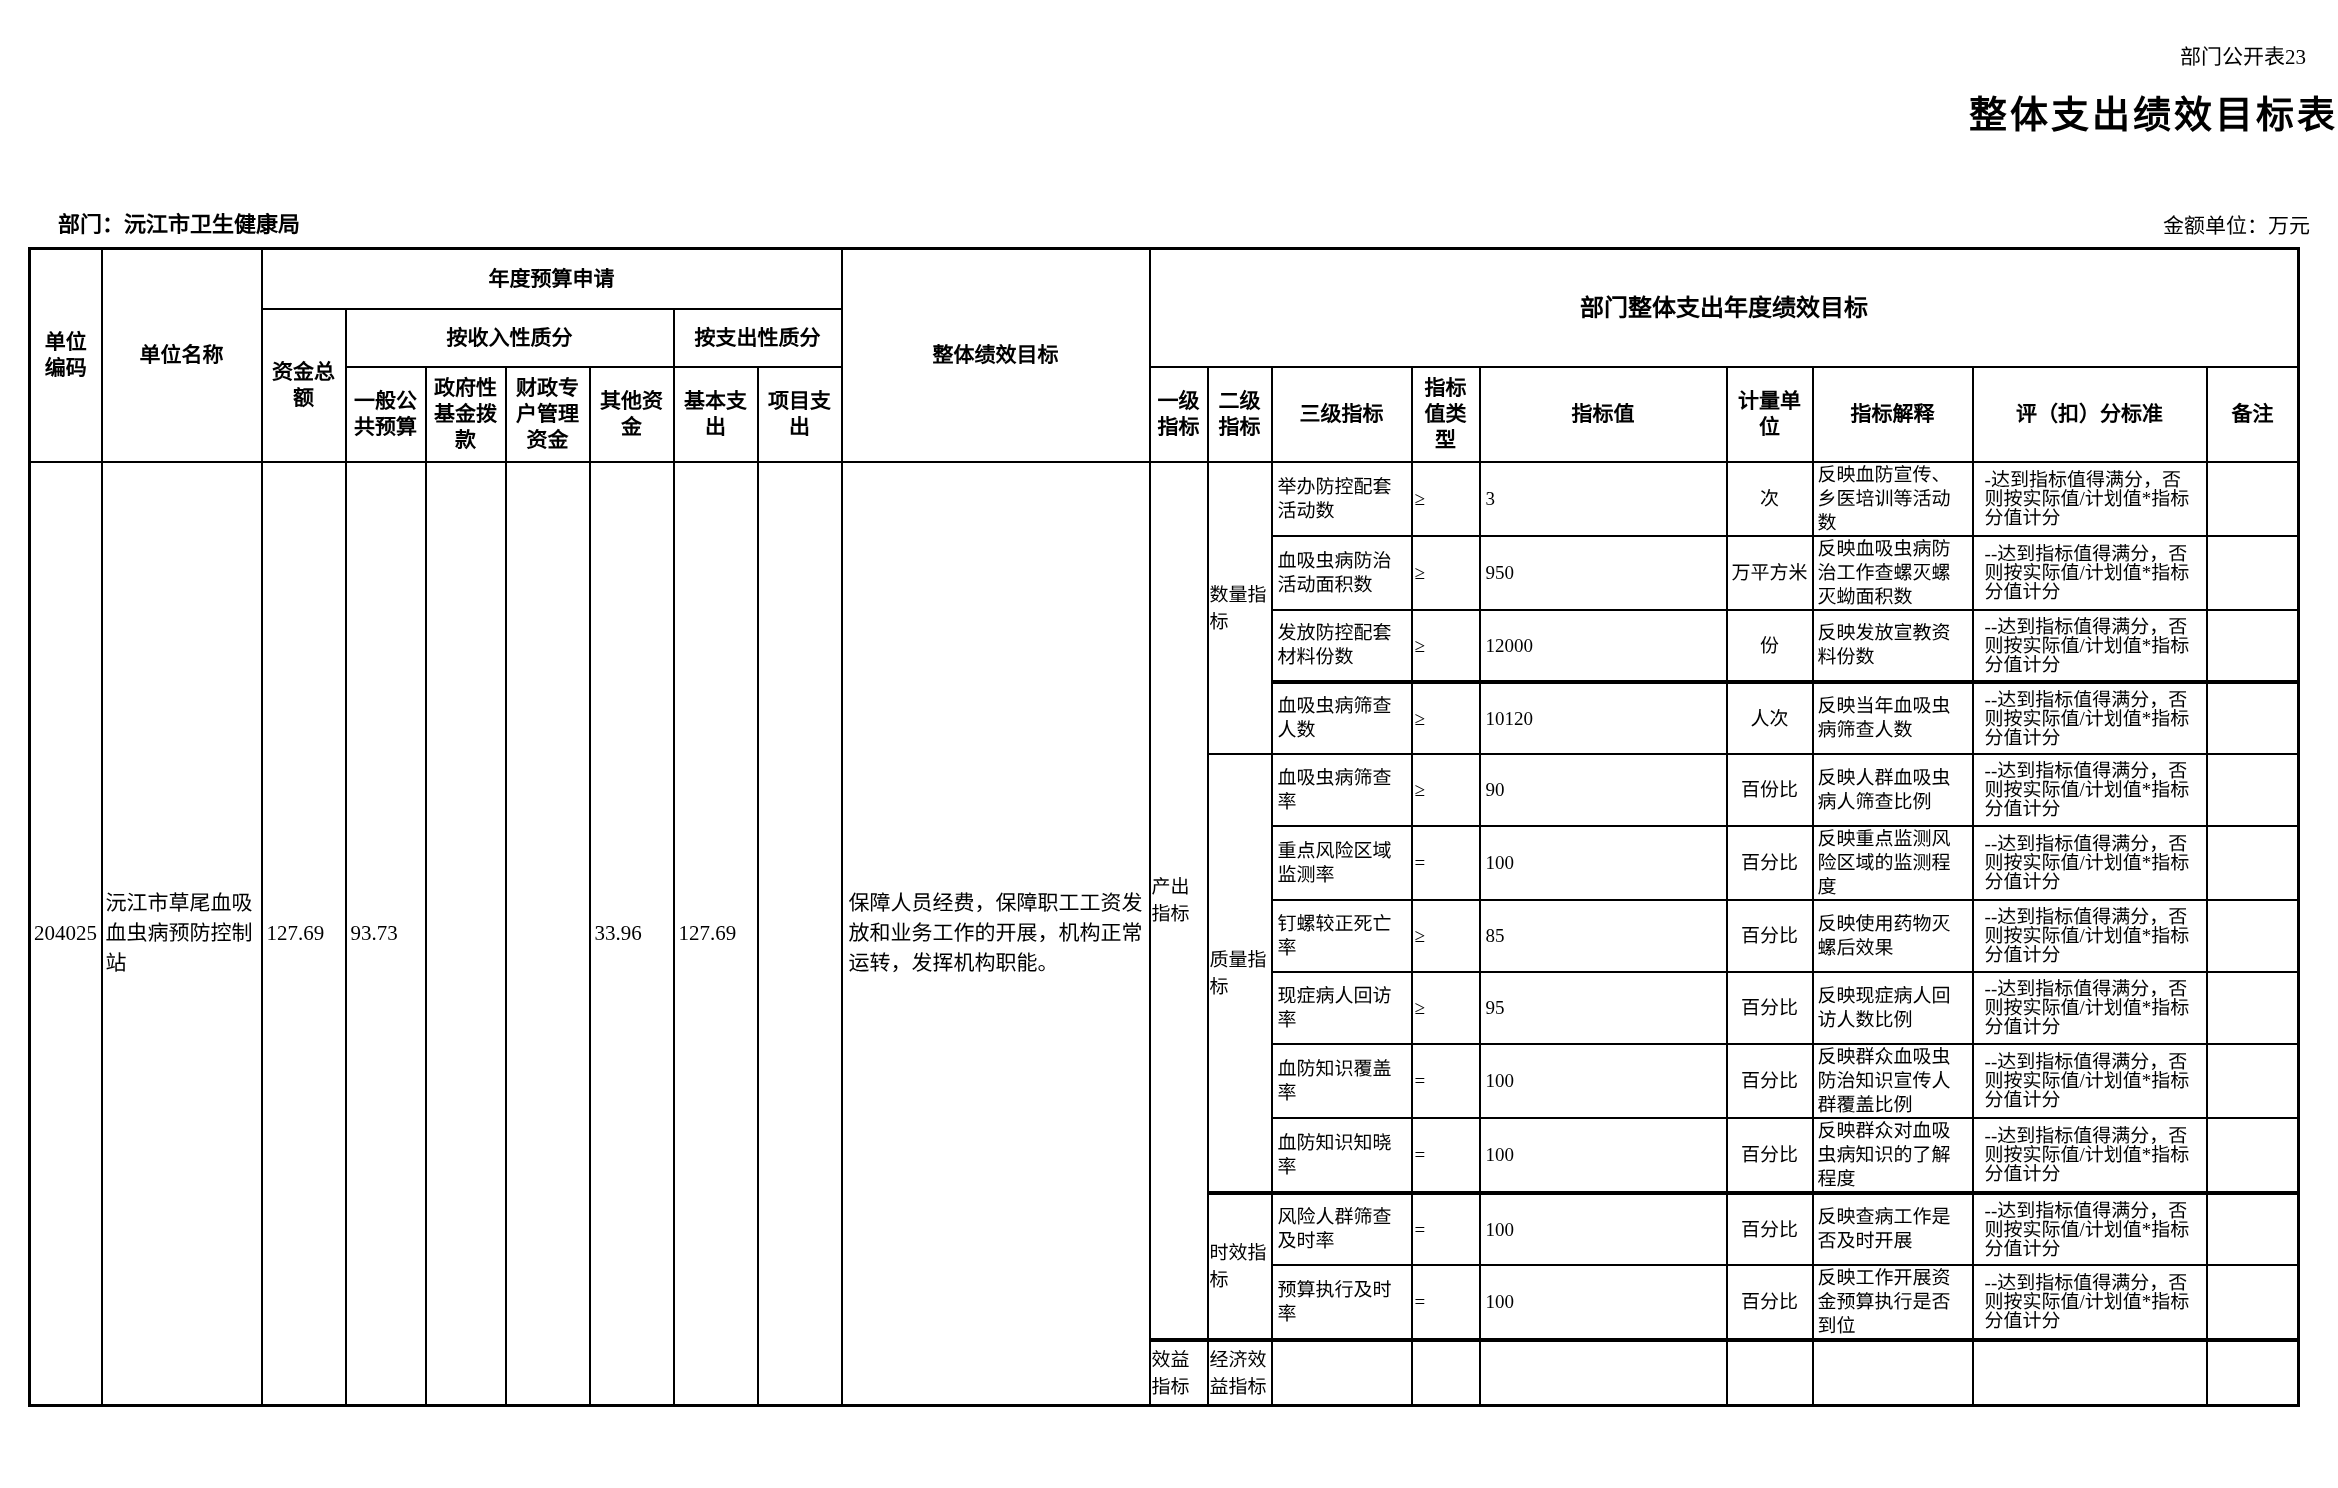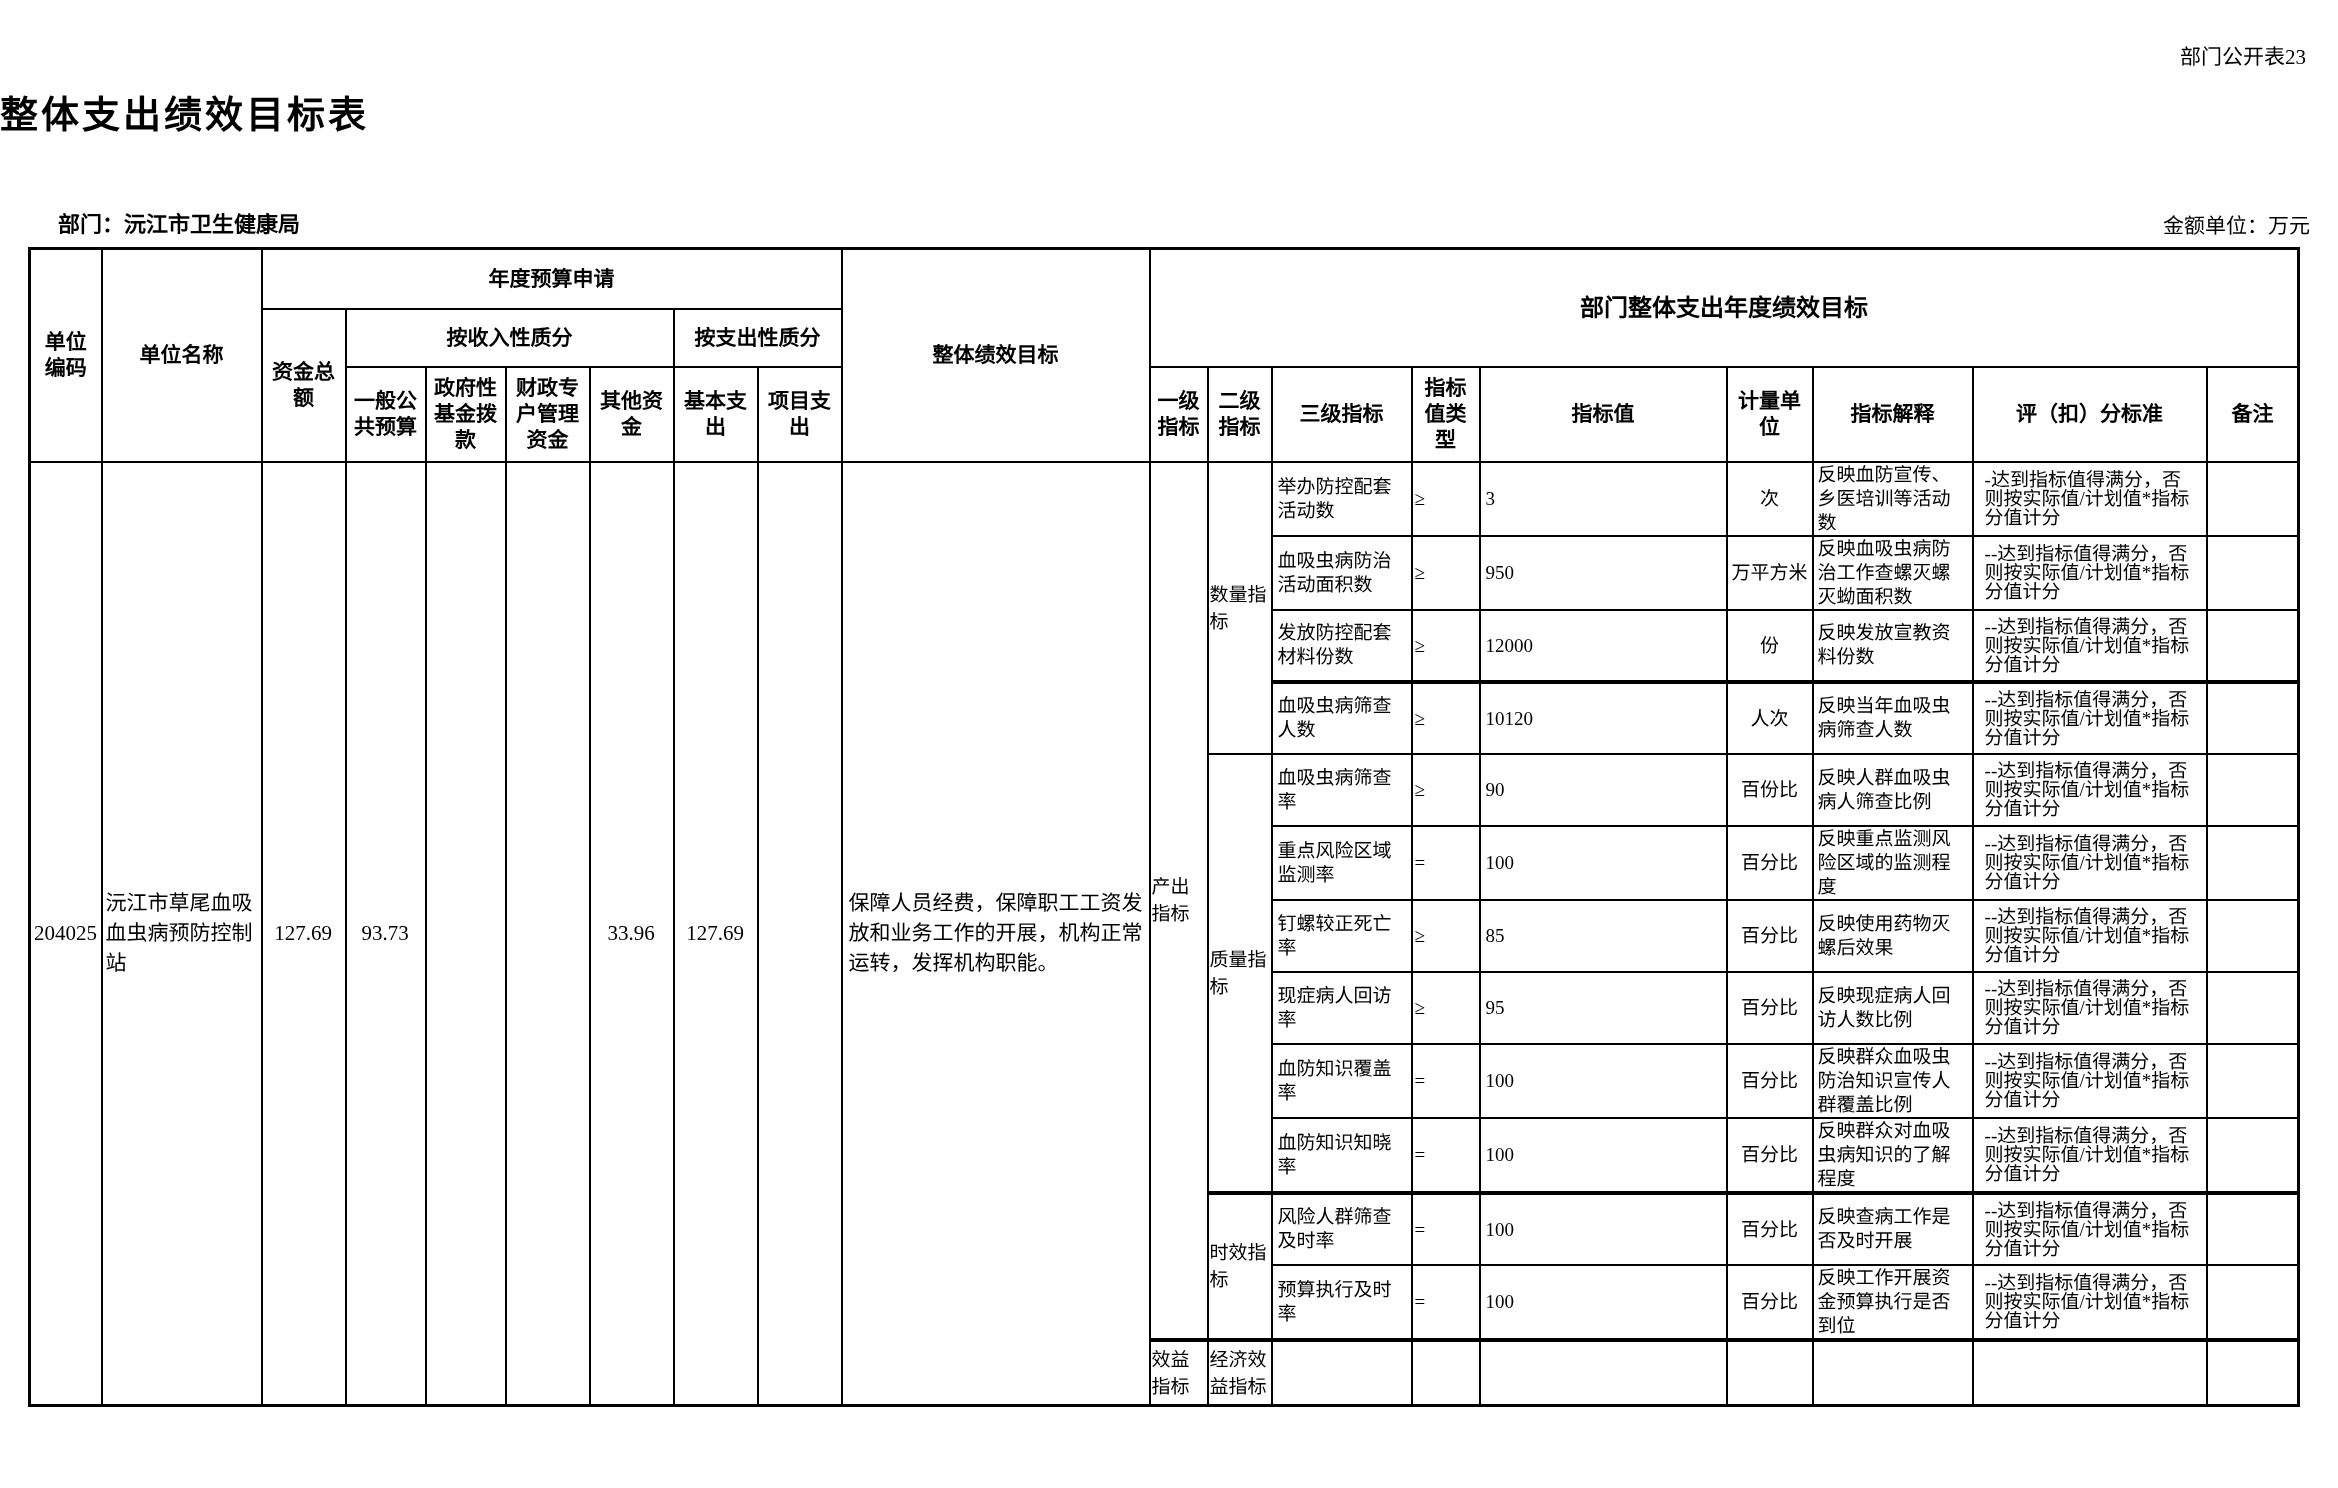--- a/index.html
+++ b/index.html
@@ -5,21 +5,21 @@
   * { box-sizing: border-box; margin: 0; padding: 0; }
   html, body { background: #fff; }
   body {
     width: 2338px; height: 1488px; position: relative;
     font-family: "Liberation Serif", "DejaVu Serif", serif;
     color: #000;
   }
   .doc-no { position: absolute; top: 40px; right: 32px; font-size: 21px; }
   .page-title {
     position: absolute; top: 84px; left: 0; width: 100%;
-    text-align: left; font-size: 38px; font-weight: bold; letter-spacing: 3px;
+    text-align: right; font-size: 38px; font-weight: bold; letter-spacing: 3px;
   }
   .dept-line { position: absolute; top: 206px; left: 30px; font-size: 22px; font-weight: bold; margin-left: 28px; }
   .amount-unit { position: absolute; top: 209px; right: 28px; font-size: 21px; }
 
   table.perf {
     position: absolute; top: 247px; left: 28px;
     border-collapse: collapse; table-layout: fixed; width: 2272px;
     border: 3px solid #000;
   }
   .perf th, .perf td { border: 2px solid #000; overflow: hidden; }
@@ -34,21 +34,21 @@
   tbody tr { height: 72px; }
   tbody tr.last { height: 66px; }
   tbody tr.sep > td { border-top: 4px solid #000; }
 
   .perf td {
     font-size: 19px; line-height: 19px; vertical-align: middle;
     padding: 0 4px; text-align: left;
   }
   td.code  { font-size: 21px; line-height: 30px; word-break: break-all; padding: 16px 3px; }
   td.uname { font-size: 21px; line-height: 30px; padding: 0 3px; }
-  td.num   { font-size: 21px; text-align: center; padding-right: 5px; }
+  td.num   { font-size: 21px; text-align: left; padding-right: 5px; }
   td.goal  { font-size: 21px; line-height: 30px; padding: 0 6px; }
   td.grp   { line-height: 27px; padding: 0 1px; }
   td.l3    { line-height: 24px; padding: 0 4px 0 5px; }
   td.vtype { padding-left: 2px; }
   td.val   { padding-left: 5px; }
   td.unitc { text-align: center; padding: 0 1px; }
   td.expl  { line-height: 24px; padding: 0 4px; }
   td.scoring { line-height: 19px; padding: 0 11px; word-break: break-all; }
 </style>
 </head>

